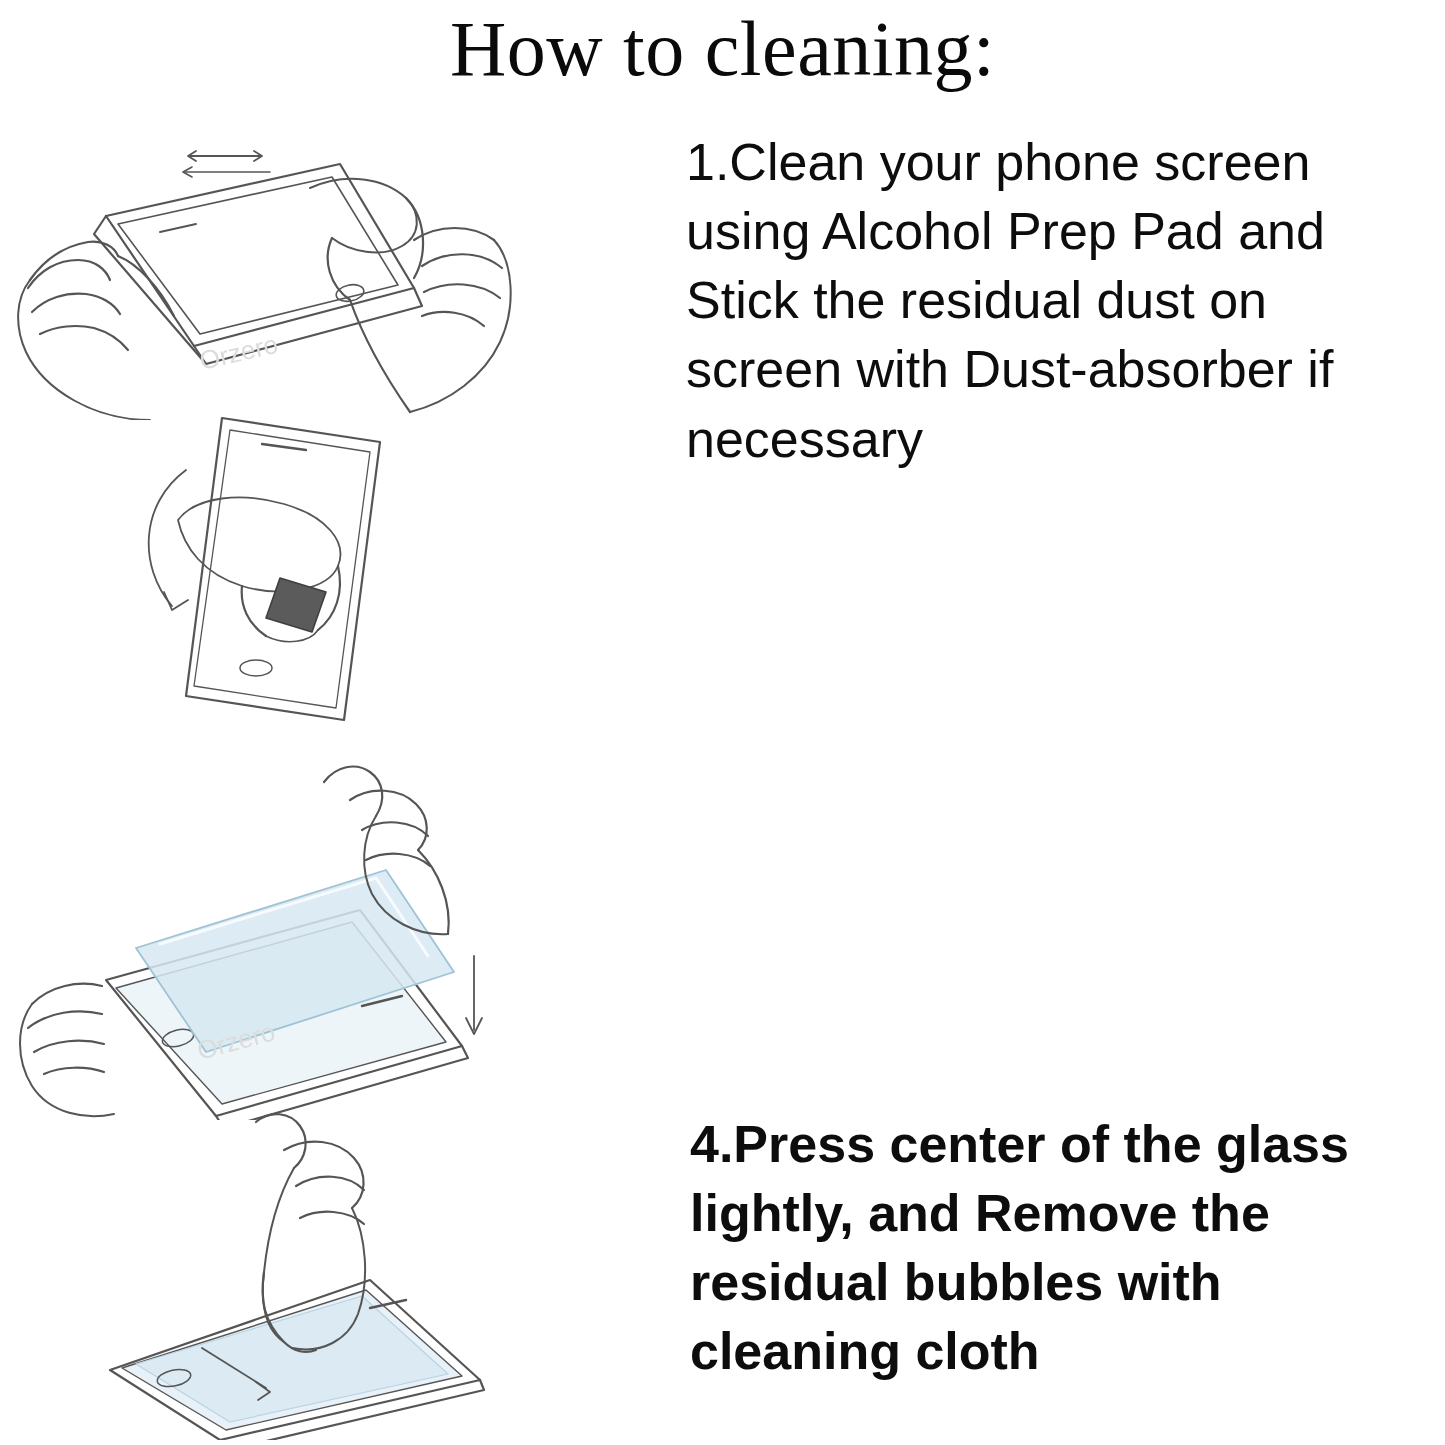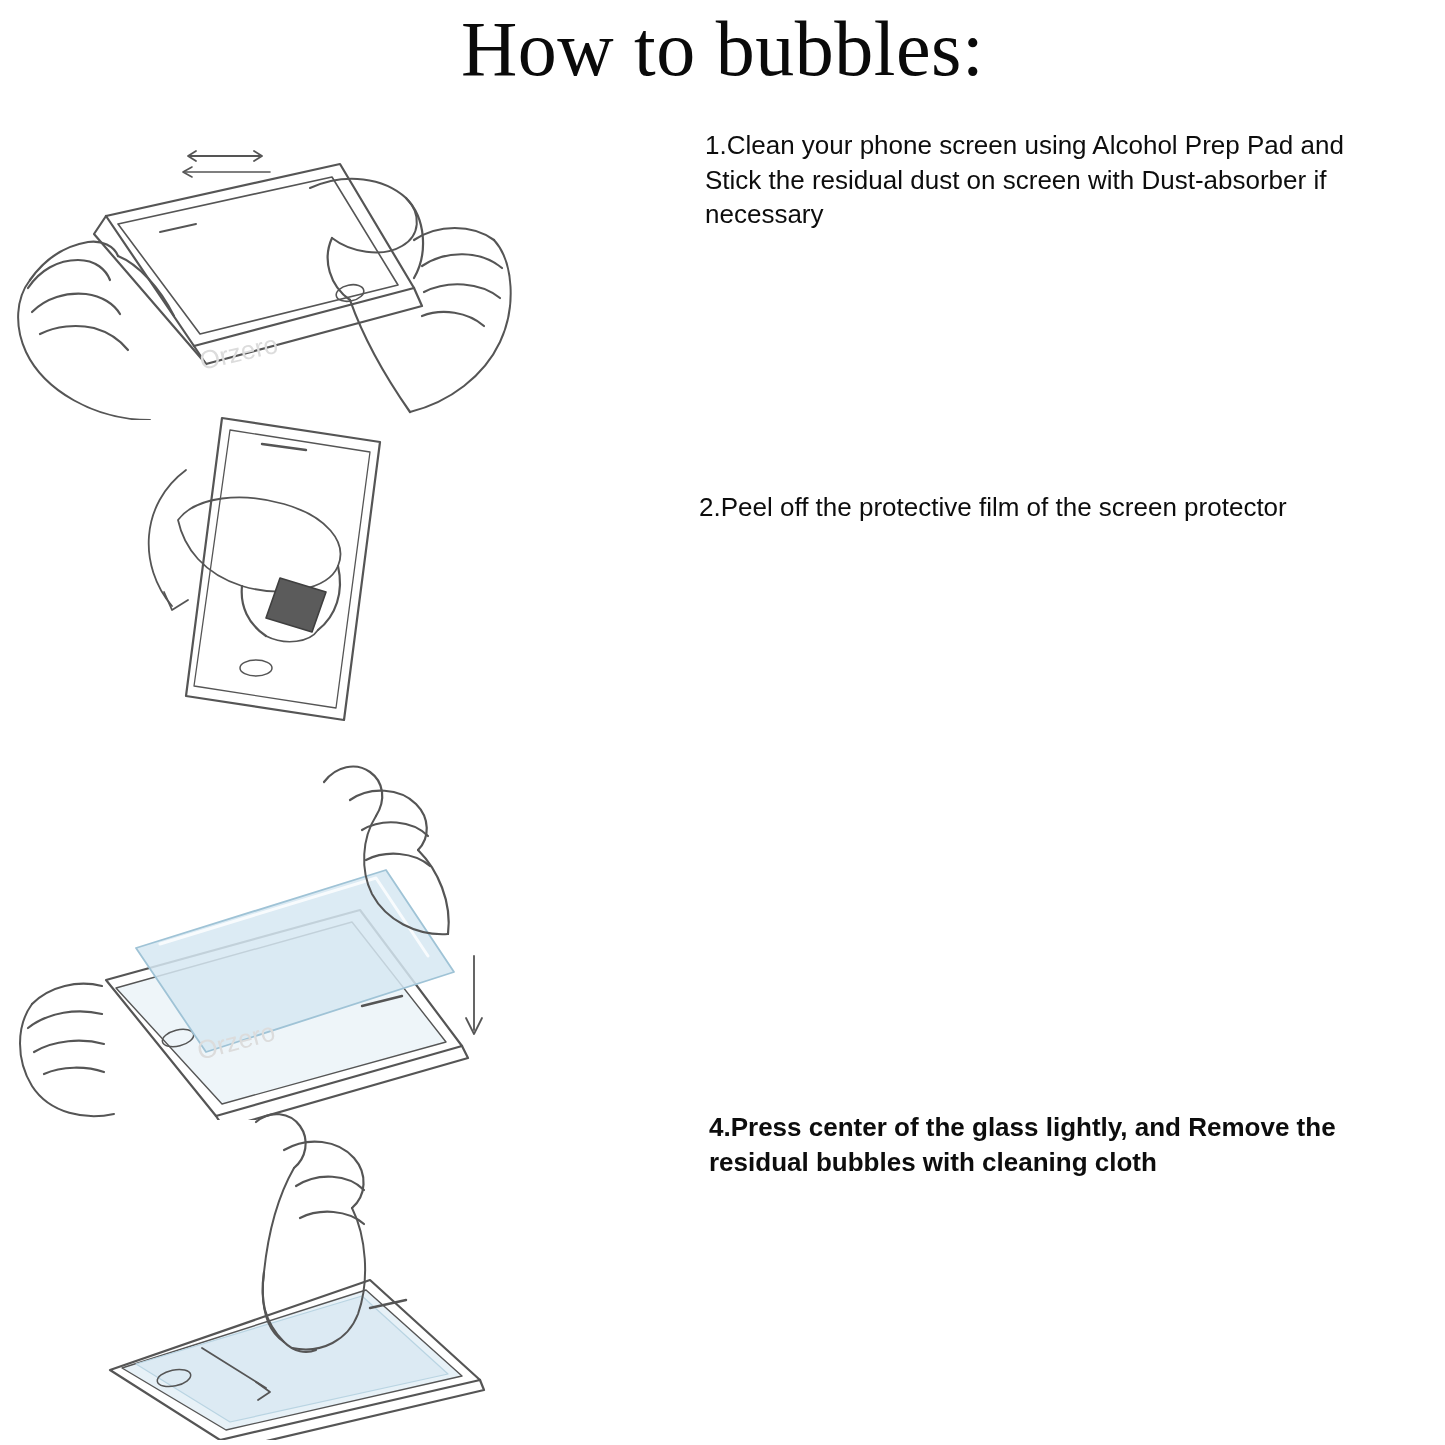--- a/index.html
+++ b/index.html
@@ -55,43 +55,42 @@
   
   .steps {
     position: absolute;
     left: 672px;
     top: 120px;
     width: 760px;
     height: 1300px;
   }
   .step {
     position: absolute;
-    font-size: 26px;
+    font-size: 52px;
     line-height: 1.33;
     color: #0d0d0d;
     font-weight: 400;
-    margin-left: 19px;
   }
   #step-1 { top: 8px;   left: 14px;  width: 700px; }
   #step-2 { top: 370px; left: 8px;   width: 745px; }
   #step-3 { top: 680px; left: 8px;   width: 752px; }
   #step-4 { top: 990px; left: 18px;  width: 715px; font-weight: bold; }
 
   .wm {
     font-size: 26px;
     fill: #dcdcdc;
     font-family: "Liberation Sans", sans-serif;
   }
 </style>
 </head>
 <body>
 
 <div id="page">
 
-  <div class="title">How to bubbles:</div>
+  <div class="title">How to cleaning:</div>
 
   <div class="illustrations">
 
     <div class="figure" id="figure-1">
       <svg viewBox="0 0 520 300" width="520" height="300" aria-hidden="true">
         <g fill="none" stroke="#555" stroke-width="2.2" stroke-linecap="round" stroke-linejoin="round">
 
           <path d="M180 36 L250 36" stroke-width="1.8"></path>
           <path d="M186 31 L178 36 L186 41" stroke-width="1.8"></path>
           <path d="M244 31 L252 36 L244 41" stroke-width="1.8"></path>
@@ -218,17 +217,16 @@
           <path d="M132 238 L196 278" stroke-width="1.8"></path>
           <path d="M186 272 L200 282 L188 290" stroke-width="1.8"></path>
         </g>
       </svg>
     </div>
 
   </div>
 
   <div class="steps">
     <div class="step" id="step-1">1.Clean your phone screen using Alcohol Prep Pad and Stick the residual dust on screen with Dust-absorber if necessary</div>
-    <div class="step" id="step-2">2.Peel off the protective film of the screen protector</div>
     <div class="step" id="step-4">4.Press center of the glass lightly, and Remove the residual bubbles with cleaning cloth</div>
   </div>
 
 </div>
 
 </body></html>

